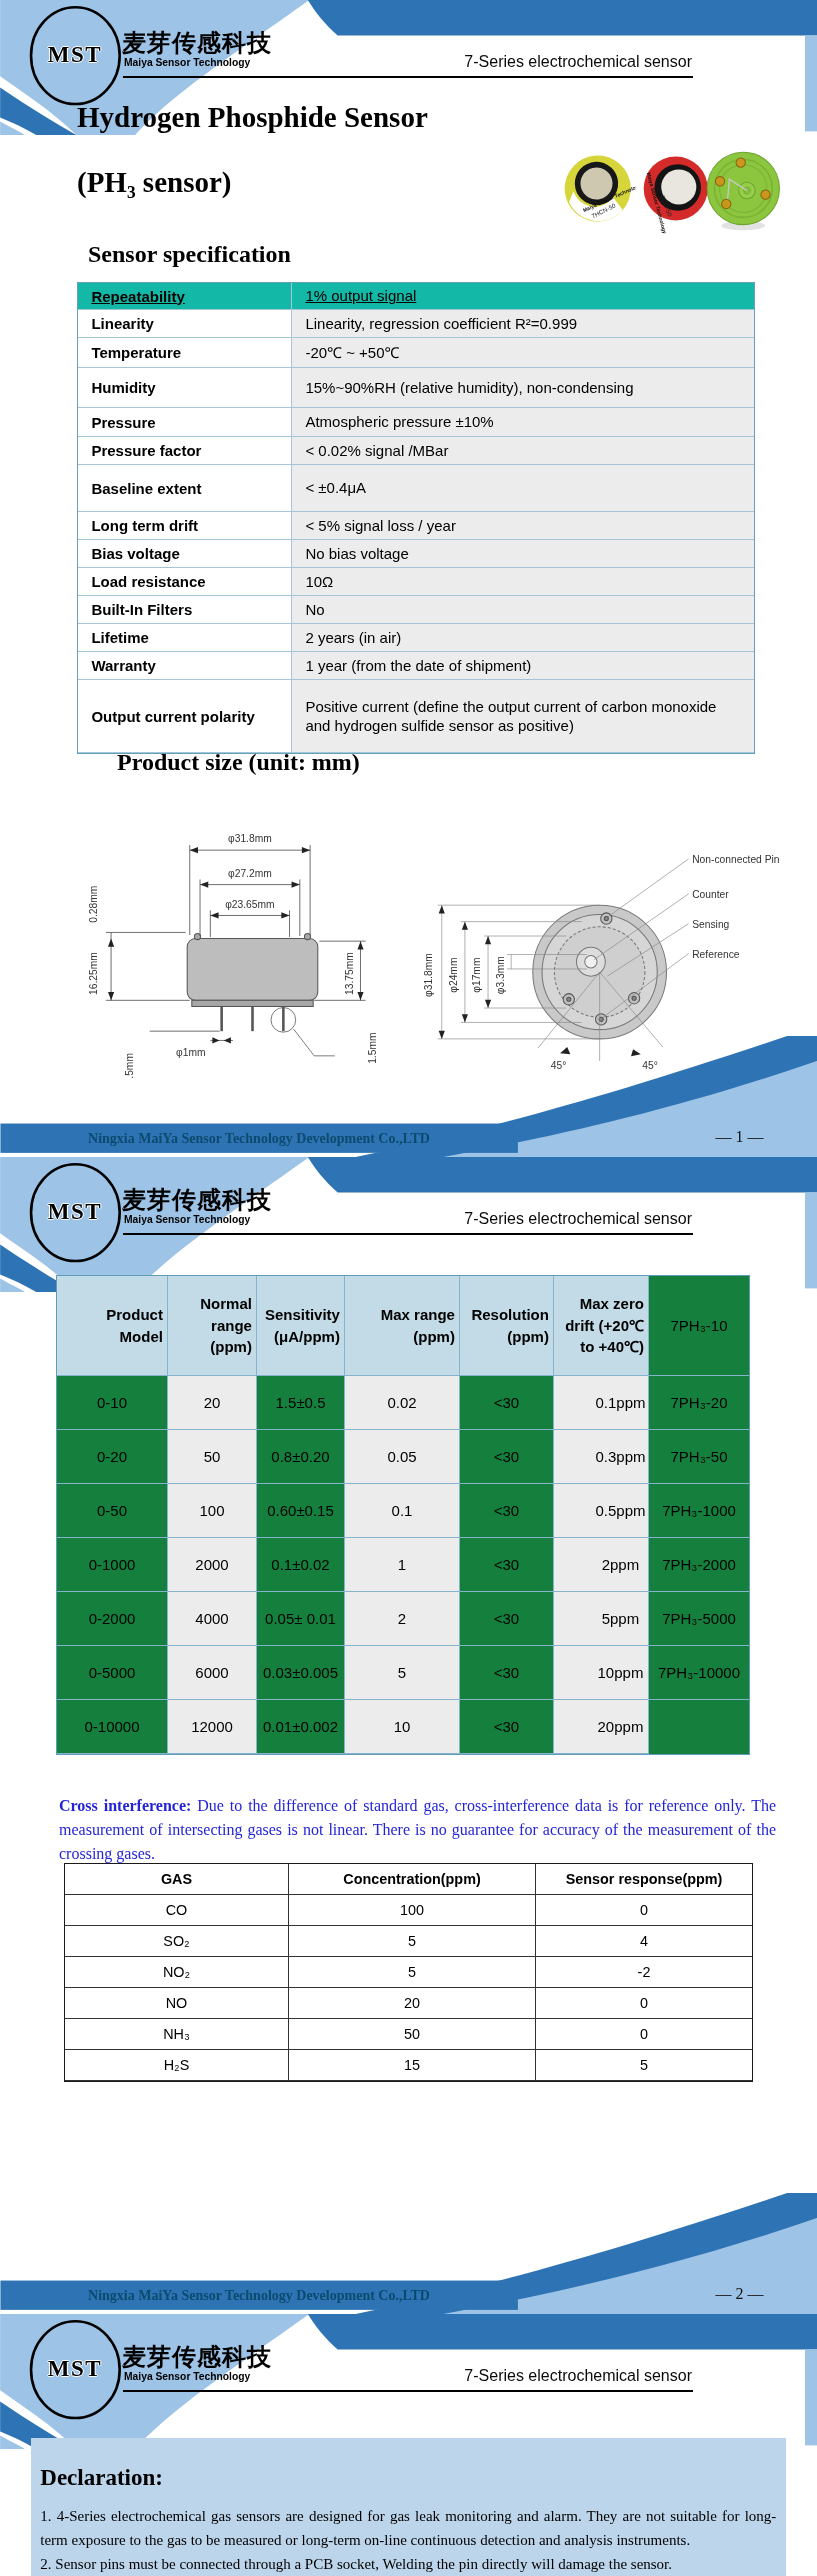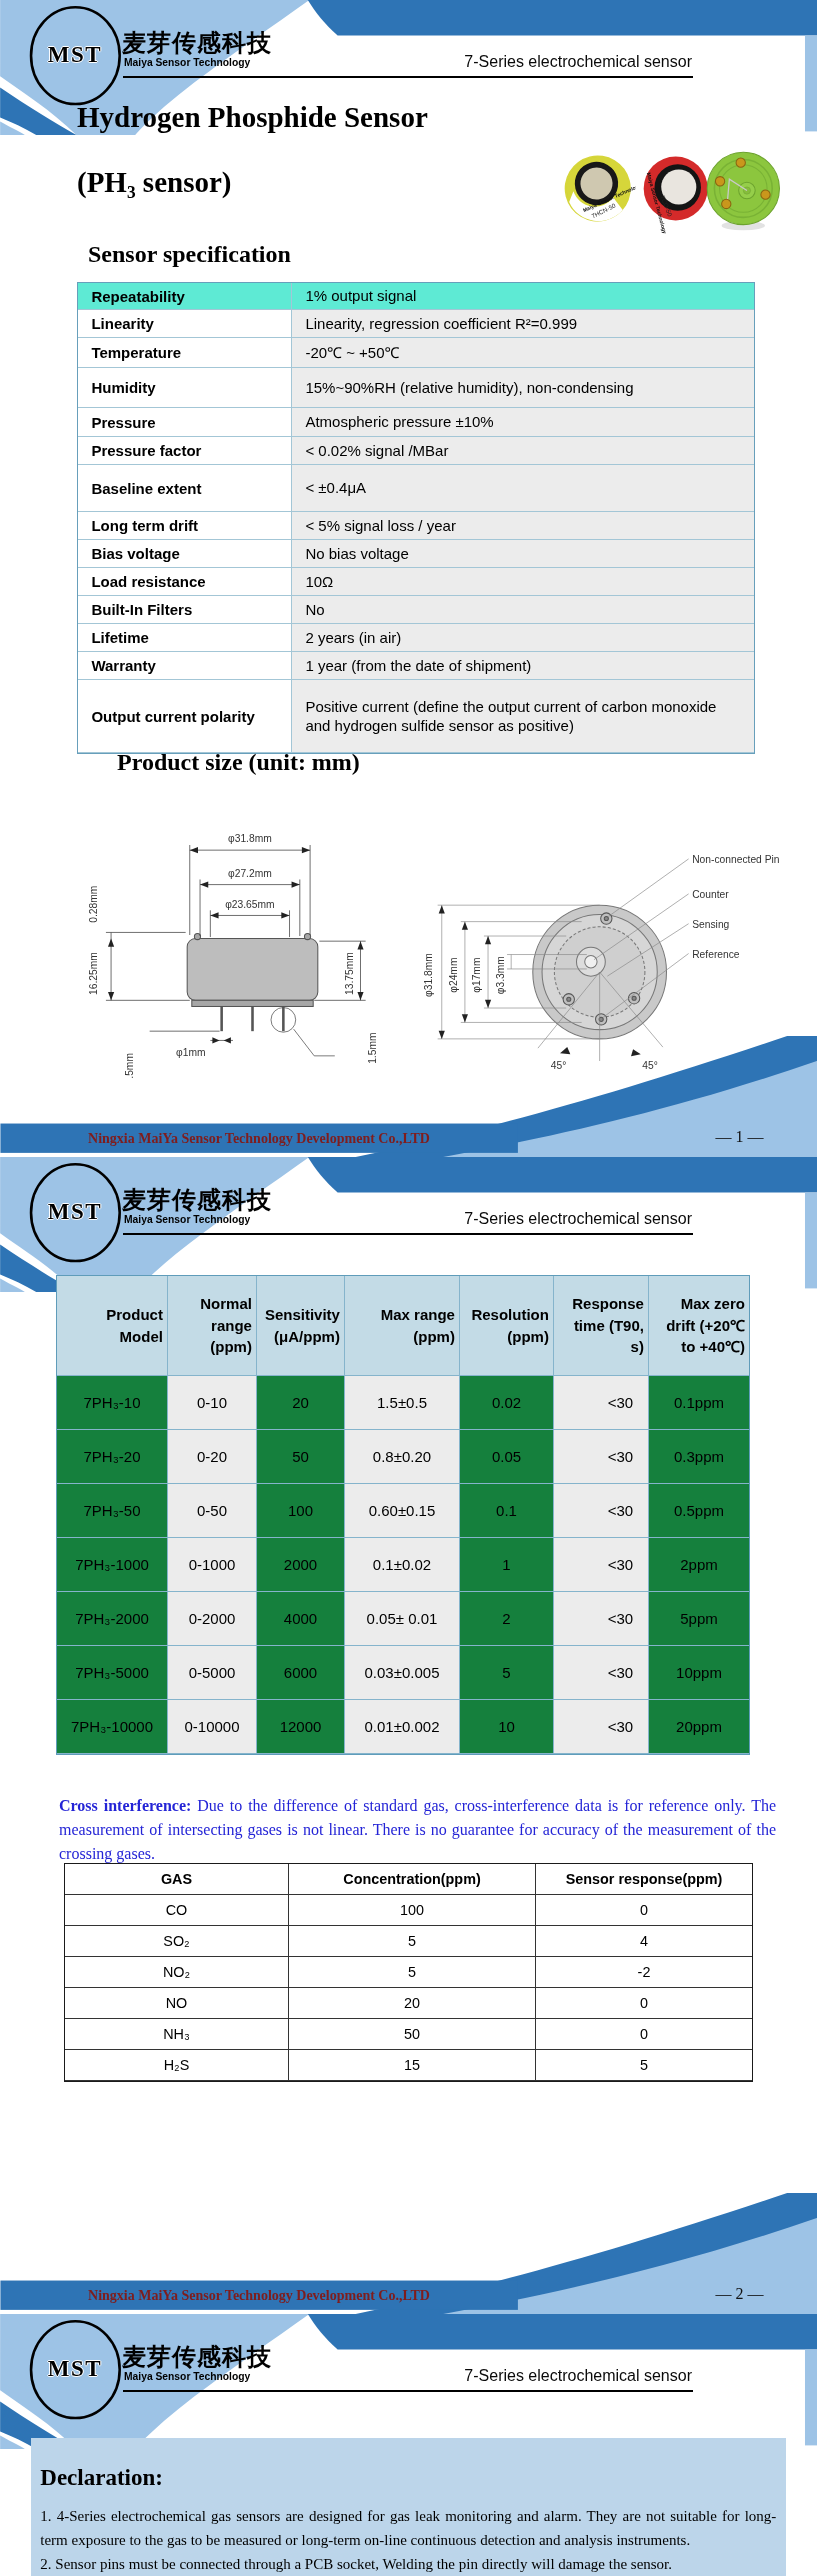--- a/index.html
+++ b/index.html
@@ -13,36 +13,36 @@
     font-family:"Liberation Serif",serif;font-weight:700;font-size:23px;letter-spacing:1.5px;
     text-shadow:-1px 0 #fff,1px 0 #fff,0 -1px #fff,0 1px #fff;}
   .cn-name{position:absolute;left:122px;top:27px;font-size:24px;font-weight:700;letter-spacing:1px;}
   .en-name{position:absolute;left:124px;top:57px;font-size:10.3px;font-weight:700;}
   .series{position:absolute;right:126px;top:53px;font-size:16px;color:#0a0a0a;}
   .hdr-line{position:absolute;left:123px;top:76px;width:570px;height:1.5px;background:#000;}
   
   .ftr{position:absolute;left:0;bottom:0;width:818px;height:121px;}
   .ftr svg{position:absolute;left:0;top:0;}
   .ftr-company{position:absolute;left:0;top:88px;width:518px;height:29px;line-height:29px;
-    text-align:center;color:#7f1d1d;font-family:"Liberation Serif",serif;font-weight:700;font-size:14px;}
+    text-align:center;color:#0c4a6e;font-family:"Liberation Serif",serif;font-weight:700;font-size:14px;}
   .page-no{position:absolute;left:706px;top:92px;width:67px;text-align:center;
     font-family:"Liberation Serif",serif;font-size:16px;color:#111;}
   
   .title1{position:absolute;left:77px;top:101px;font-family:"Liberation Serif",serif;font-weight:700;font-size:29px;}
   .title2{position:absolute;left:77px;top:166px;font-family:"Liberation Serif",serif;font-weight:700;font-size:29px;}
   .sec-head{position:absolute;font-family:"Liberation Serif",serif;font-weight:700;font-size:24px;}
   .spec-table{position:absolute;left:77px;top:282px;width:676px;display:grid;
     grid-template-columns:214px 1fr;
     grid-template-rows:27px 28px 30px 40px 29px 28px 47px 28px 28px 28px 28px 28px 28px 73px;
     border:1.5px solid #679fbb;background:#fff;font-size:15px;}
   .spec-table .sl{font-weight:700;background:#fff;border-right:1px solid #a3c6d6;border-bottom:1px solid #a3c6d6;
     display:flex;align-items:center;padding-left:13.4px;}
   .spec-table .sv{background:#ececec;border-bottom:1px solid #a3c6d6;display:flex;align-items:center;
     padding-left:13.4px;padding-right:31px;line-height:1.3;}
-  .spec-table .blue{background:#5eead4;}
+  .spec-table .blue{background:#14b8a6;text-decoration:underline;}
   
   .model-table{position:absolute;left:56px;top:118px;display:grid;
     grid-template-columns:111px 89px 88px 115px 94px 95px 100px;
     grid-auto-rows:54px;grid-template-rows:100px;border:1.5px solid #5f9cba;background:#15803d;
     font-size:15px;text-align:right;}
   .model-table div{display:flex;align-items:center;justify-content:center;
     border-right:1px solid #85b4cc;border-bottom:1px solid #85b4cc;padding:0 4.1px;line-height:1.45;}
   .model-table div:nth-child(7n){border-right:none;}
   .model-table .mh{background:#c3dbe6;font-weight:700;}
   .model-table .mc:nth-child(7n+9){background:#ececec;}
@@ -312,21 +312,20 @@
     <div class="series">7-Series electrochemical sensor</div>
     <div class="hdr-line"></div>
   </div>
 
   <div class="model-table">
     <div class="mh">Product Model</div>
     <div class="mh">Normal range (ppm)</div>
     <div class="mh">Sensitivity (μA/ppm)</div>
     <div class="mh">Max range (ppm)</div>
     <div class="mh">Resolution (ppm)</div>
-    <div class="mh">Response time (T90, s)</div>
     <div class="mh">Max zero drift (+20℃ to +40℃)</div>
 
     <div class="mc">7PH₃-10</div>
     <div class="mc">0-10</div>
     <div class="mc">20</div>
     <div class="mc">1.5±0.5</div>
     <div class="mc">0.02</div>
     <div class="mc">&lt;30</div>
     <div class="mc">0.1ppm</div>
 

